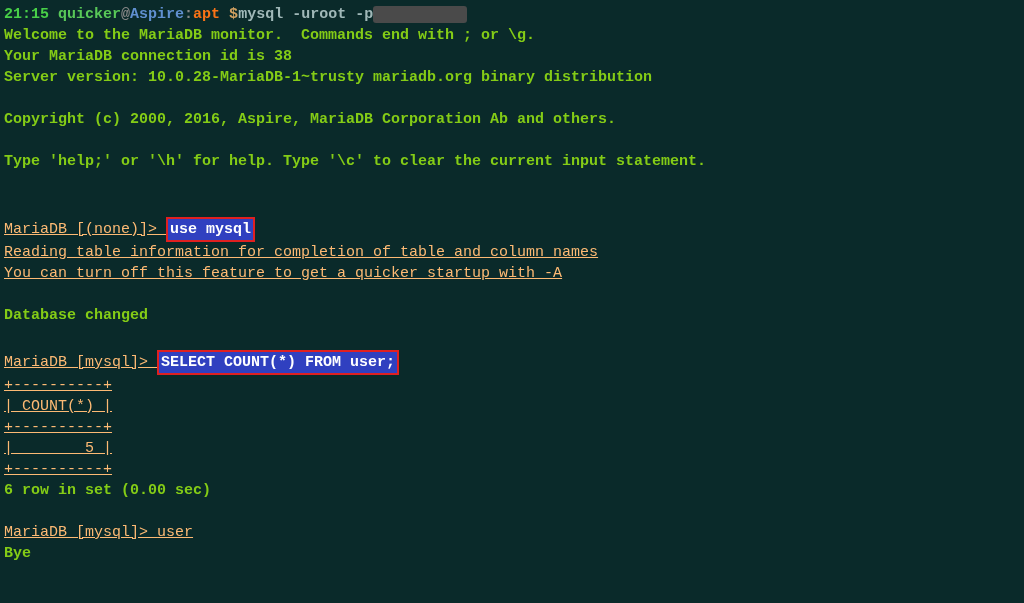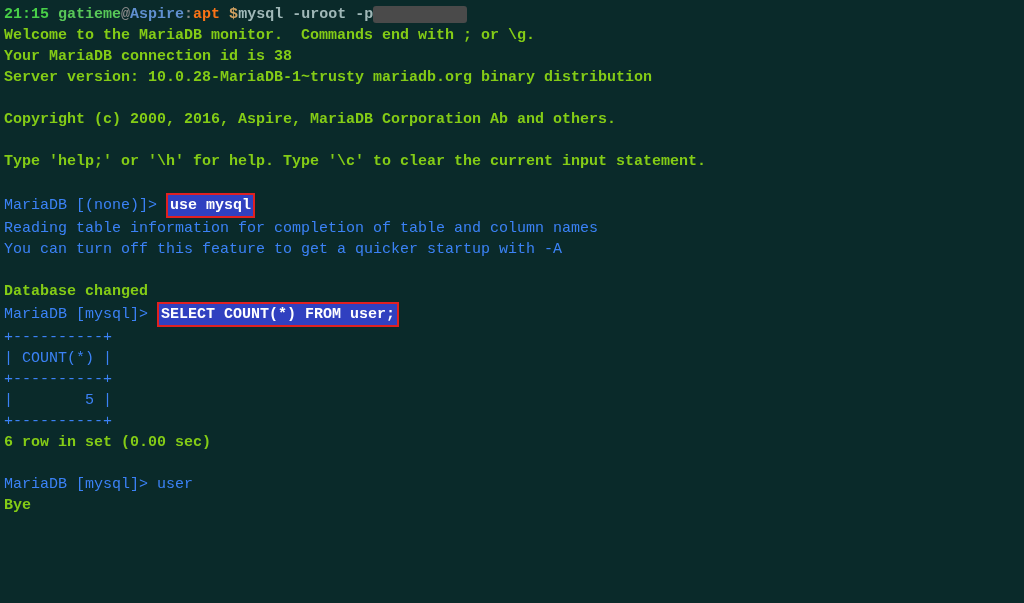--- a/index.html
+++ b/index.html
@@ -21,38 +21,39 @@
       font-weight: bold;
     }
     .time { color: #48d048; }
     .user { color: #58c858; }
     .at { color: #888888; }
     .host { color: #6090d0; }
     .sep { color: #888888; }
     .path { color: #f97316; }
     .dollar { color: #d0a060; }
     .cmd-light { color: #a0b8b8; margin-top: 12px; }
-    .gray { color: #3b82f6; font-weight: normal; }
+    .gray { color: #fdba74; font-weight: normal; text-decoration: underline; }
     .bold-white { color: #84cc16; font-weight: bold; }
     .highlight-box {
       background-color: #3040c0;
       border: 2px solid #e02020;
       color: #ffffff;
       padding: 0px 2px;
       display: inline-block;
+      margin-top: 24px;
     }
     .redacted {
       background-color: #4a4a4a;
       color: #4a4a4a;
       border-radius: 3px;
       padding: 0 2px;
     }
   </style>
 </head>
-<body><span><span class="time">21:15</span> <span class="user">gatieme</span><span class="at">@</span><span class="host">Aspire</span><span class="sep">:</span><span class="path">apt</span><span class="dollar"> $</span><span class="cmd-light">mysql -uroot -p</span><span class="redacted">          </span>
+<body><span><span class="time">21:15</span> <span class="user">quicker</span><span class="at">@</span><span class="host">Aspire</span><span class="sep">:</span><span class="path">apt</span><span class="dollar"> $</span><span class="cmd-light">mysql -uroot -p</span><span class="redacted">          </span>
 <span class="bold-white">Welcome to the MariaDB monitor.  Commands end with ; or \g.</span>
 <span class="bold-white">Your MariaDB connection id is 38</span>
 <span class="bold-white">Server version: 10.0.28-MariaDB-1~trusty mariadb.org binary distribution</span>
 
 <span class="bold-white">Copyright (c) 2000, 2016, Aspire, MariaDB Corporation Ab and others.</span>
 
 <span class="bold-white">Type 'help;' or '\h' for help. Type '\c' to clear the current input statement.</span>
 
 <span class="gray">MariaDB [(none)]&gt; </span><span class="highlight-box">use mysql</span>
 <span class="gray">Reading table information for completion of table and column names</span>

